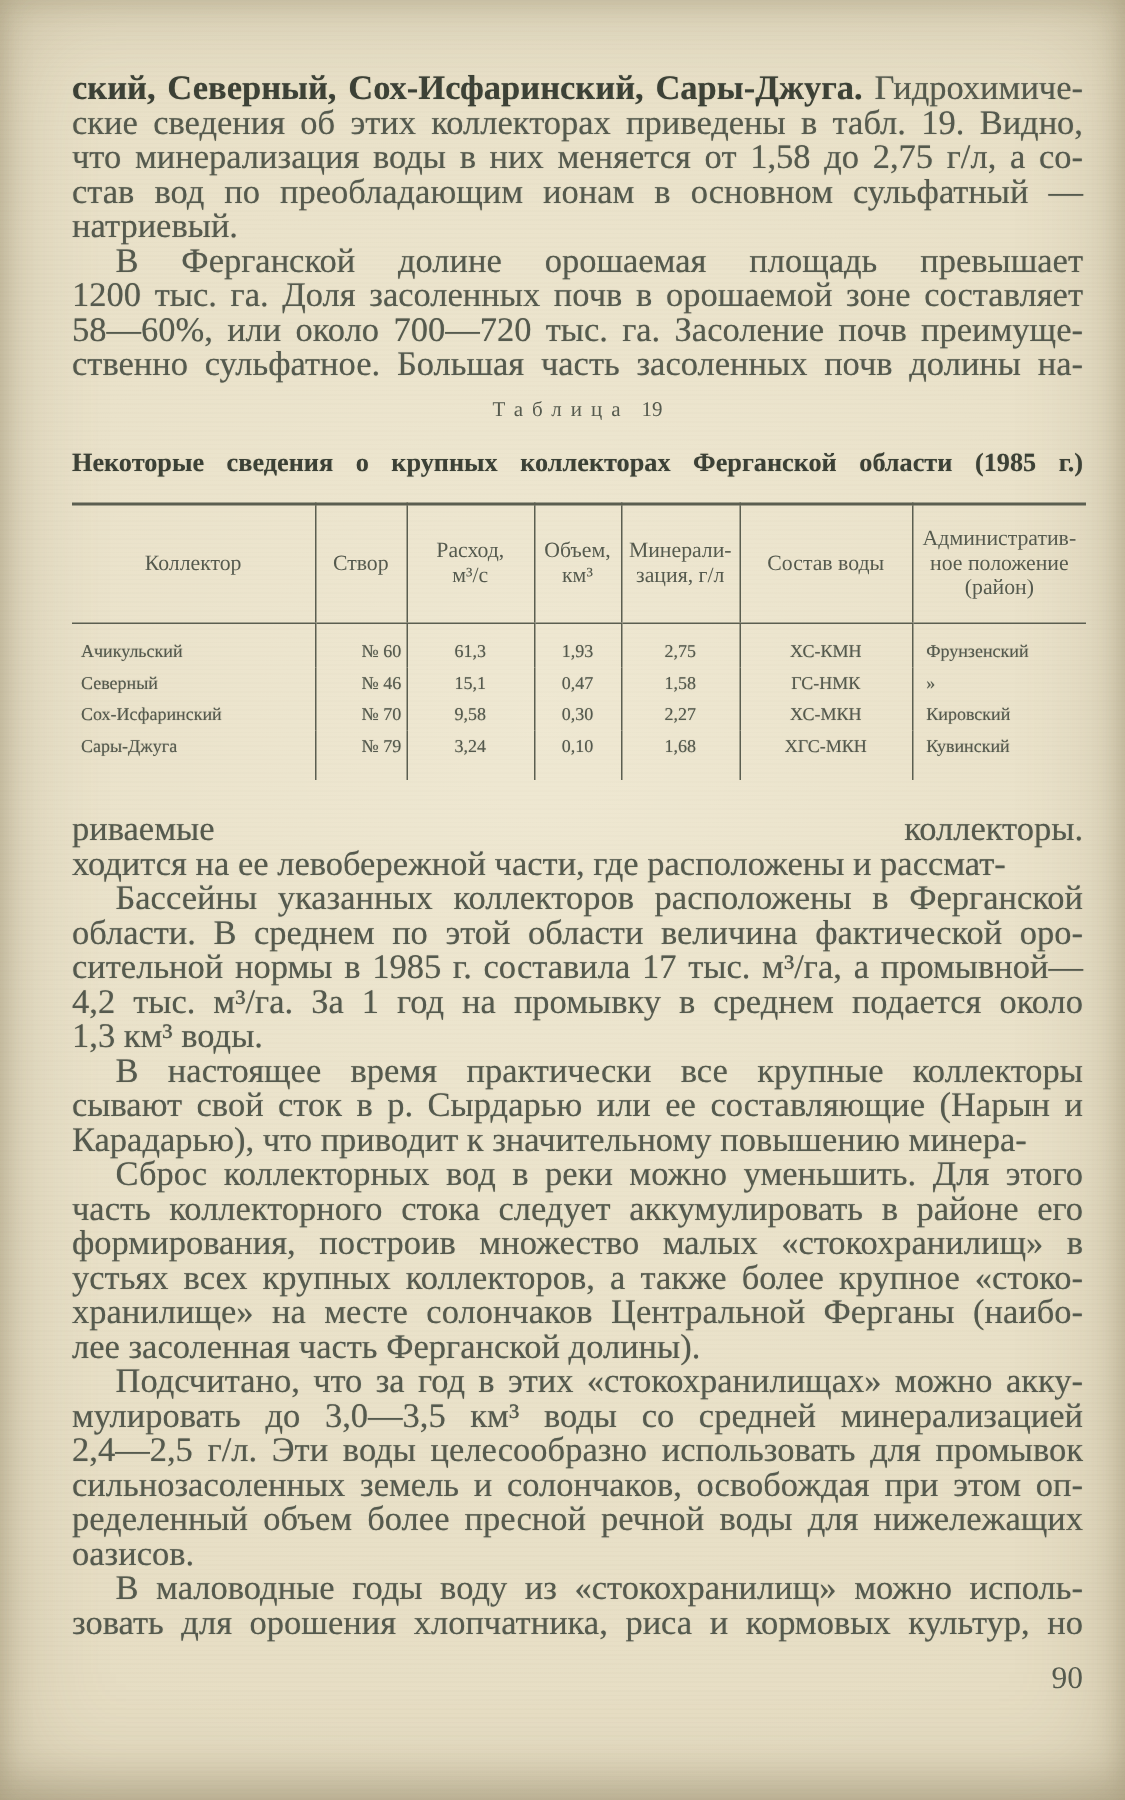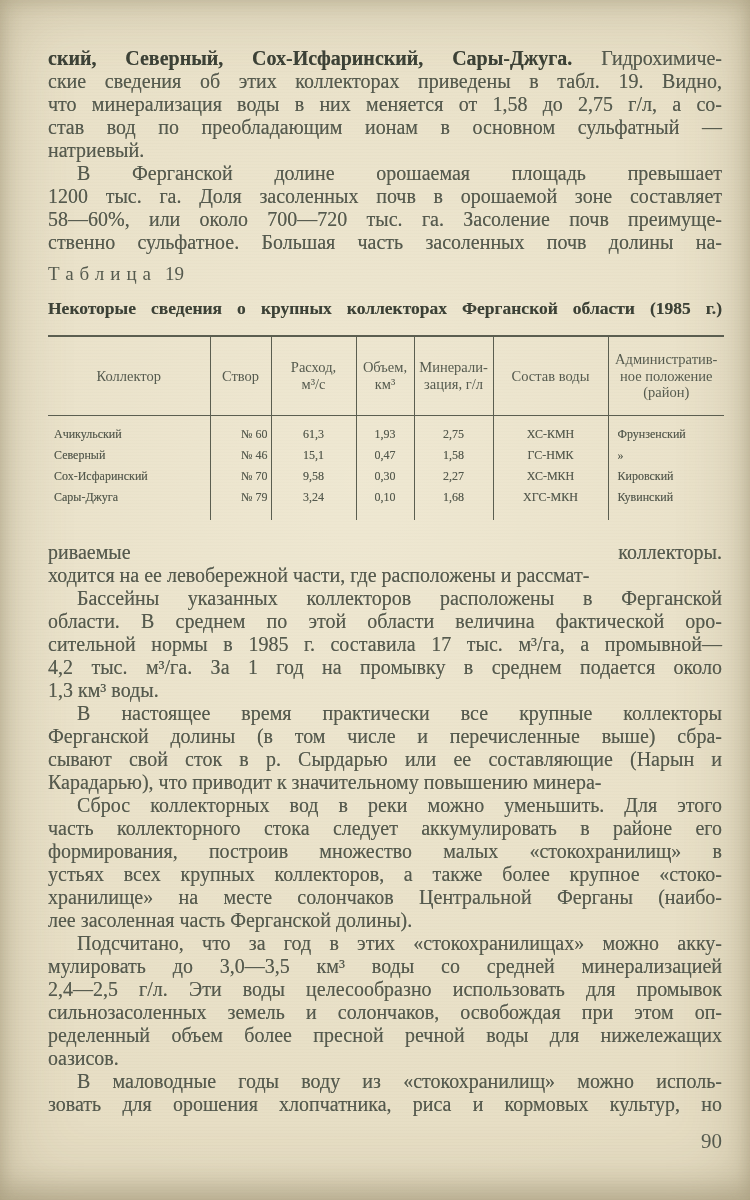--- a/index.html
+++ b/index.html
@@ -17,36 +17,36 @@
       var(--page-background,#e6ddc3);
     box-shadow:
       inset 0 0 70px rgba(110,95,60,0.30),
       inset 0 -14px 22px rgba(100,85,55,0.22),
       inset 0 6px 14px rgba(110,95,60,0.12);
     box-sizing:border-box;
     padding:47px 28px 0 48px;
     color:var(--ink,#555a4e);
   }
   .textcol{width:674px;}
-  .para{font-size:20px;line-height:23px;}
+  .para{font-size:23px;line-height:23px;}
   .para .line{
     text-align:justify;
     text-align-last:justify;
     white-space:normal;
     text-shadow:0 0 0.6px rgba(70,75,62,0.55);
   }
   .para .line:last-child{text-align-last:left;}
   .para.cont-end .line:last-child{text-align-last:justify;}
   .para.ind .line:first-child{text-indent:29px;}
   .b{font-weight:bold;color:var(--bold-ink,#3c4136);}
 
   .table-label{
     margin-top:9px;
-    text-align:left;
-    font-size:19px;line-height:21px;
+    text-align:center;
+    font-size:14px;line-height:21px;
     color:var(--ink,#555a4e);
   }
   .table-label .spaced{letter-spacing:6px;}
   .table-label .num{margin-left:8px;}
   .table-caption{
     margin-top:14px;
     font-weight:bold;
     font-size:17.5px;line-height:21px;
     color:var(--bold-ink,#3c4136);
     text-align:justify;text-align-last:justify;
@@ -193,21 +193,20 @@
         </div>
       <div class="para ind">
           <div class="line">Бассейны указанных коллекторов расположены в Ферганской</div>
           <div class="line">области. В среднем по этой области величина  фактической оро-</div>
           <div class="line">сительной нормы в 1985 г. составила 17 тыс. м³/га, а промывной—</div>
           <div class="line">4,2 тыс. м³/га.  За 1 год на промывку в среднем подается около</div>
           <div class="line">1,3 км³ воды.</div>
         </div>
       <div class="para ind">
           <div class="line">В настоящее время практически все крупные коллекторы</div>
-          <div class="line">Ферганской долины (в том числе и перечисленные выше) сбра-</div>
           <div class="line">сывают свой сток в р. Сырдарью или ее составляющие (Нарын и</div>
           <div class="line">Карадарью), что приводит к значительному повышению минера-</div>
         </div>
       <div class="para ind">
           <div class="line">Сброс коллекторных вод в реки можно уменьшить. Для этого</div>
           <div class="line">часть коллекторного стока следует аккумулировать в районе его</div>
           <div class="line">формирования, построив множество малых «стокохранилищ» в</div>
           <div class="line">устьях всех крупных коллекторов, а также более крупное «стоко-</div>
           <div class="line">хранилище» на месте солончаков Центральной Ферганы (наибо-</div>
           <div class="line">лее засоленная часть Ферганской долины).</div>

